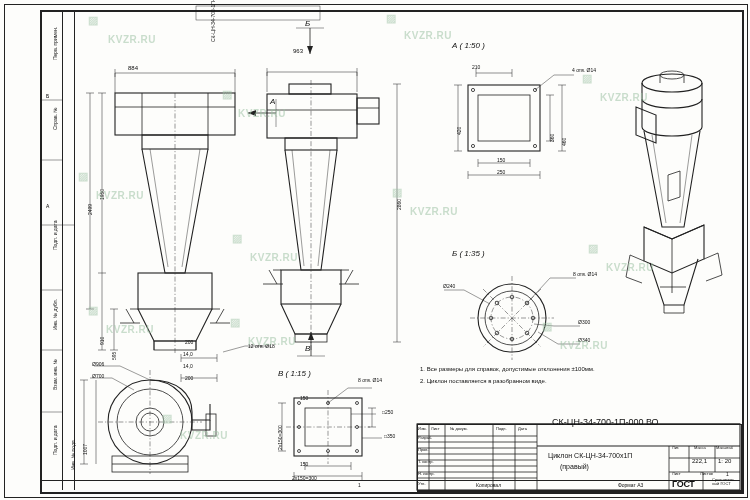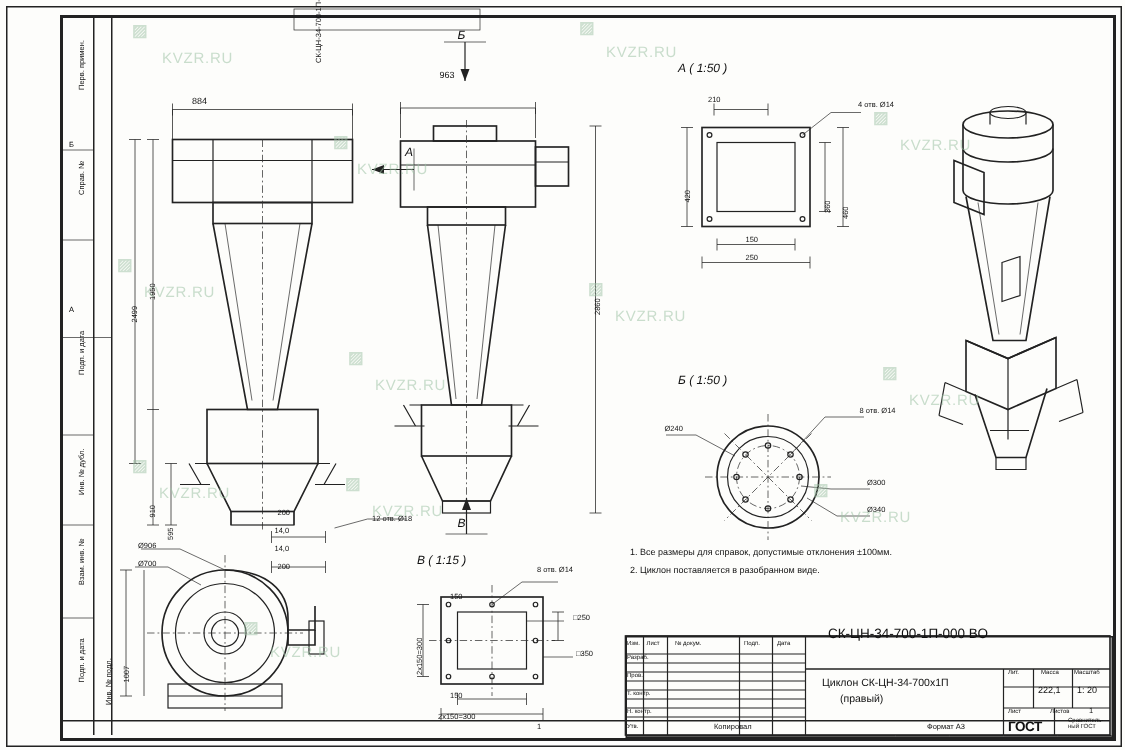--- a/index.html
+++ b/index.html
@@ -8,21 +8,21 @@
   .frame-outer{position:absolute;left:4px;top:4px;width:742px;height:492px;border:1px solid #222;}
   .frame-inner{position:absolute;left:40px;top:10px;width:700px;height:480px;border:2px solid #222;}
   .txt{position:absolute;font-size:5px;line-height:1.05;white-space:nowrap;}
   .txt.s6{font-size:6px;}
   .txt.s7{font-size:7px;}
   .txt.s8{font-size:8px;}
   .txt.s9{font-size:9px;}
   .txt.s5{font-size:5px;}
   .txt.s4{font-size:4px;}
   .vtxt{position:absolute;font-size:5px;white-space:nowrap;transform-origin:0 0;transform:rotate(-90deg);}
-  .wm{position:absolute;color:#9fc3a6;opacity:.55;font-size:10px;font-weight:normal;letter-spacing:.5px;white-space:nowrap;}
+  .wm{position:absolute;color:#9fc3a6;opacity:.55;font-size:10px;font-weight:bold;letter-spacing:.5px;white-space:nowrap;}
   .wmico{position:absolute;color:#9fc3a6;opacity:.5;font-size:11px;font-weight:bold;}
   svg{position:absolute;left:0;top:0;overflow:visible;}
   .dim{stroke:#222;stroke-width:.5;fill:none;}
   .ln{stroke:#222;stroke-width:.8;fill:none;}
   .ln2{stroke:#222;stroke-width:1.1;fill:none;}
   .thin{stroke:#222;stroke-width:.45;fill:none;}
   .dash{stroke:#333;stroke-width:.5;fill:none;stroke-dasharray:5 2 1.2 2;}
   table{border-collapse:collapse;}
   
   #titleblock{position:absolute;left:417px;top:424px;width:323px;height:66px;border:1.2px solid #222;font-size:4.2px;}
@@ -208,21 +208,21 @@
     <line class="dim" x1="90" y1="116" x2="90" y2="124"></line>
   </svg>
   <div class="txt s5" style="left:472px;top:65px;">210</div>
   <div class="txt s5" style="left:572px;top:68px;">4 отв. Ø14</div>
   <div class="vtxt s5" style="left:456px;top:135px;">420</div>
   <div class="vtxt s5" style="left:549px;top:142px;">360</div>
   <div class="vtxt s5" style="left:561px;top:146px;">460</div>
   <div class="txt s5" style="left:497px;top:158px;">150</div>
   <div class="txt s5" style="left:497px;top:170px;">250</div>
 
-  <div class="txt s8" style="left:452px;top:250px;font-style:italic;">Б ( 1:50 )</div>
+  <div class="txt s8" style="left:452px;top:250px;font-style:italic;">Б ( 1:35 )</div>
   <svg width="150" height="110" style="left:450px;top:262px;">
     <circle class="ln2" cx="62" cy="56" r="34"></circle>
     <circle class="ln" cx="62" cy="56" r="27"></circle>
     <circle class="dash" cx="62" cy="56" r="21" fill="none"></circle>
     <line class="dash" x1="20" y1="56" x2="104" y2="56"></line>
     <line class="dash" x1="62" y1="14" x2="62" y2="98"></line>
     <line class="dash" x1="33" y1="27" x2="91" y2="85"></line>
     <line class="dash" x1="91" y1="27" x2="33" y2="85"></line>
     <circle class="ln" cx="62" cy="35" r="1.8"></circle>
     <circle class="ln" cx="62" cy="77" r="1.8"></circle>

